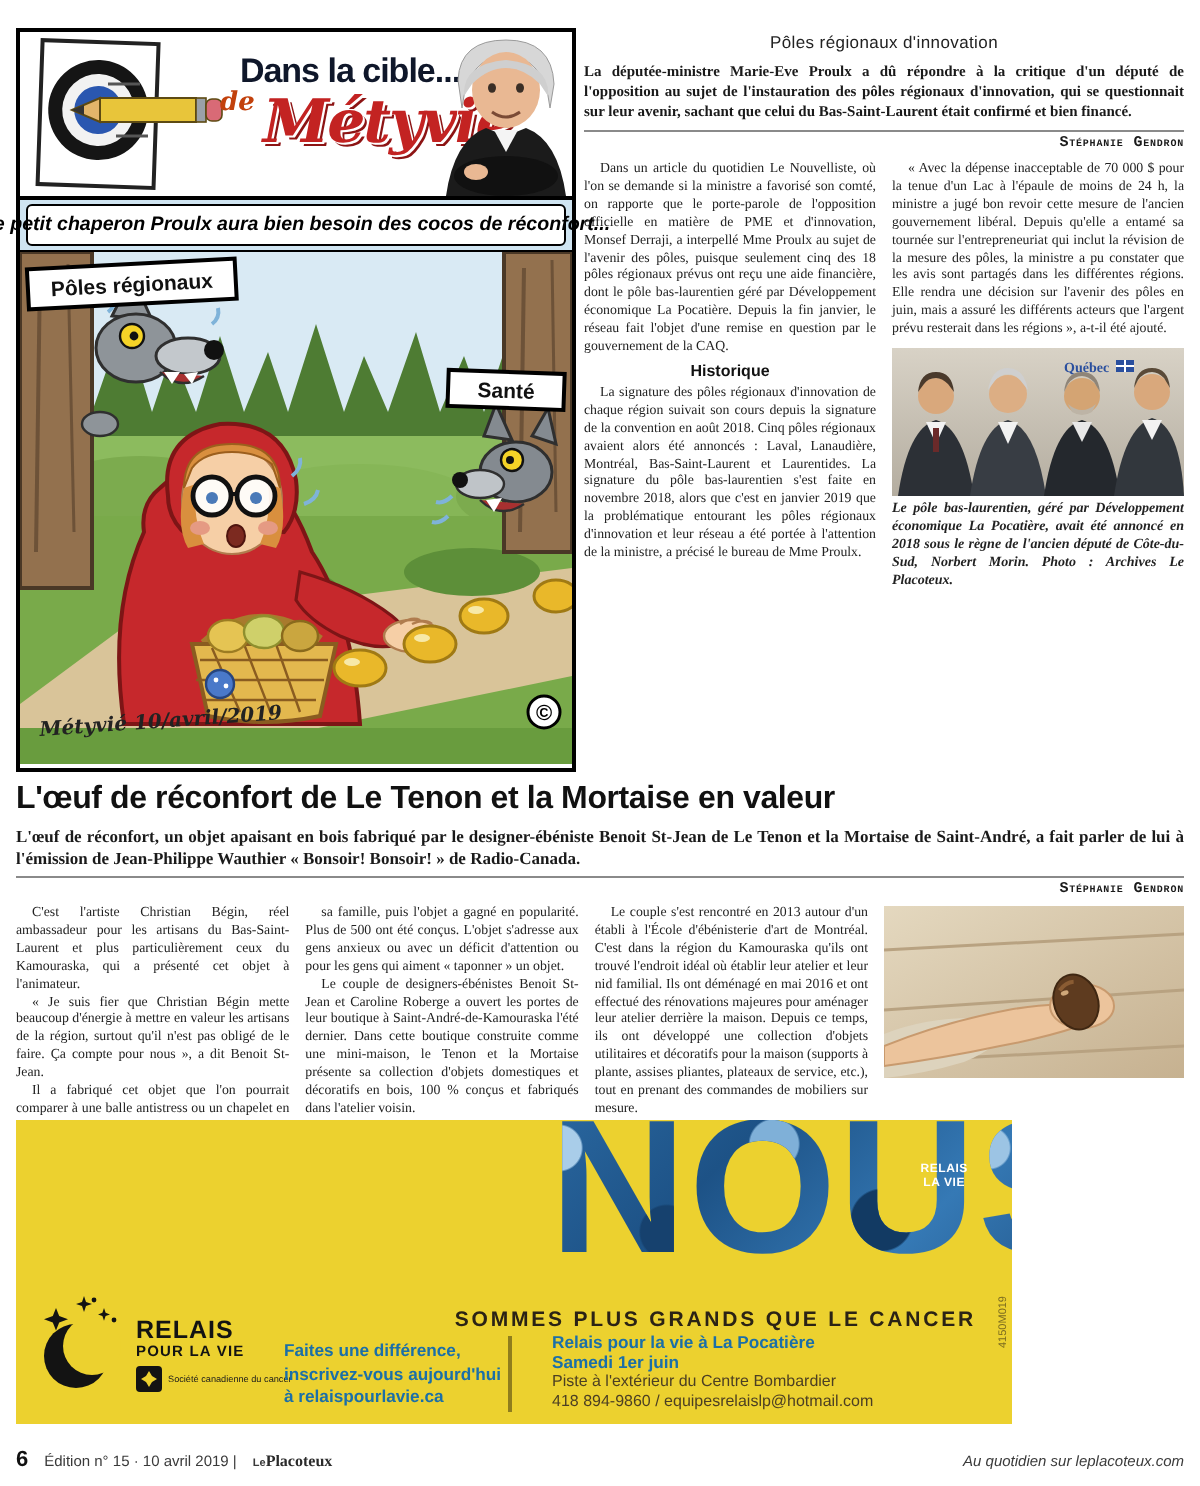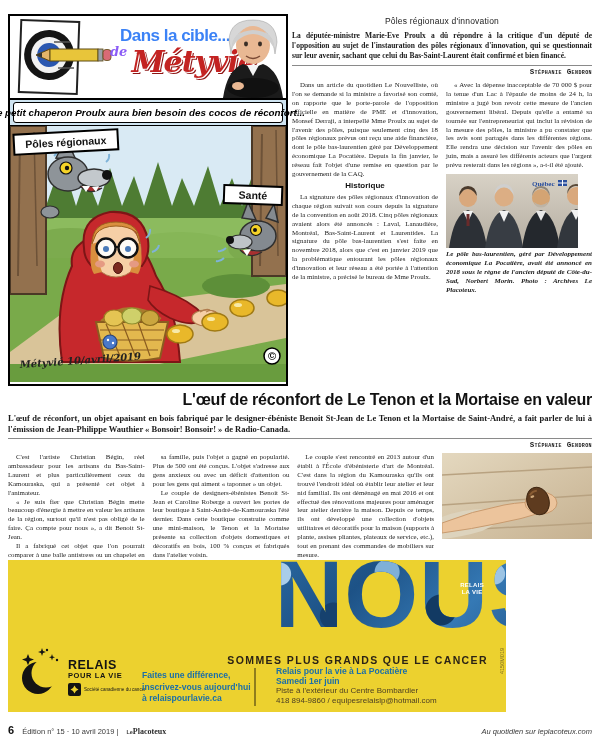--- a/index.html
+++ b/index.html
@@ -4,23 +4,23 @@
 <style>
   * { margin:0; padding:0; box-sizing:border-box; }
   body { background:#fff; font-family:"Liberation Serif", serif; }
   .page { position:relative; width:600px; height:743px; background:#fff; overflow:hidden; }
 
   
   .cartoon { position:absolute; left:8px; top:14px; width:280px; height:372px;
              border:2px solid #000; background:#fff; }
   .cartoon-header { position:relative; height:84px; border-bottom:2px solid #000; background:#fff; overflow:hidden; }
   .ct-title { position:absolute; left:100px; top:10px; width:130px; text-align:center; }
-  .ct-line1 { font-family:"Liberation Sans", sans-serif; font-weight:800; font-size:17px; color:#3b82f6; letter-spacing:-0.5px; white-space:nowrap; }
+  .ct-line1 { font-family:"Liberation Sans", sans-serif; font-weight:800; font-size:17px; color:#0f172a; letter-spacing:-0.5px; white-space:nowrap; }
   .ct-line2 { margin-top:-2px; white-space:nowrap; }
-  .ct-de { font-family:"DejaVu Serif", serif; font-style:italic; font-weight:700; font-size:13px; color:#8b5cf6; vertical-align:top; }
+  .ct-de { font-family:"DejaVu Serif", serif; font-style:italic; font-weight:700; font-size:13px; color:#c2410c; vertical-align:top; }
   .ct-name { font-family:"DejaVu Serif", serif; font-style:italic; font-weight:700; font-size:30px; color:#c32322;
              text-shadow:1px 1px 0 #fff, 2px 2px 0 #8d1414; letter-spacing:-1px; }
   .ct-photo { position:absolute; right:2px; top:2px; }
   .ct-board { position:absolute; left:4px; top:2px; }
   .cartoon-caption { height:26px; background:#cfe4f1; padding:2px 3px; border-bottom:1.5px solid #000; }
   .cartoon-caption-inner { height:100%; background:#fff; border:1.5px solid #000; border-radius:3px;
       display:flex; align-items:center; justify-content:center;
       font-family:"Liberation Sans", sans-serif; font-weight:800; font-style:italic; font-size:9.8px; color:#000; white-space:nowrap; }
   .comic { position:relative; height:256px; overflow:hidden; }
 
@@ -31,26 +31,26 @@
                line-height:19px; color:#111; margin-top:2px; letter-spacing:-0.3px; }
   .lede1 { margin-top:5px; font-weight:700; font-size:7.5px; line-height:10px; text-align:justify; color:#1a1a1a; }
   .rule { border-top:1px solid #8a8a8a; margin:4px 0 2px 0; }
   .byline { text-align:right; font-family:Liberation Mono, monospace; font-weight:800; font-size:7.5px;
             font-variant:small-caps; letter-spacing:0.4px; color:#1a1a1a; }
   .cols2 { display:flex; gap:8px; margin-top:5px; height:252px; overflow:hidden; }
   .col { width:146px; }
   .body-text { font-size:6.9px; line-height:8.9px; text-align:justify; color:#222; }
   .body-text p { text-indent:8px; }
   .subhead { text-align:center; font-family:"Liberation Sans", sans-serif; font-weight:800; font-size:8px; color:#111; margin:3px 0 2px 0; }
-  .photo1 { margin-top:4px; width:132px; height:74px; overflow:hidden; }
+  .photo1 { margin-top:4px; width:146px; height:74px; overflow:hidden; }
   .caption { font-size:7px; font-weight:700; font-style:italic; line-height:9px; color:#222; text-align:justify; margin-top:2px; }
 
   
   .article2 { position:absolute; left:8px; top:391px; width:584px; }
-  .headline2 { text-align:right; font-family:"Liberation Sans", sans-serif; font-weight:800; font-size:16px; color:#111; letter-spacing:-0.2px; }
+  .headline2 { text-align:left; font-family:"Liberation Sans", sans-serif; font-weight:800; font-size:16px; color:#111; letter-spacing:-0.2px; }
   .lede2 { margin-top:4px; font-weight:700; font-size:8.5px; line-height:10.5px; text-align:justify; color:#1a1a1a; }
   .cols4 { display:flex; gap:8px; margin-top:4px; height:113px; overflow:hidden; }
   .col4 { width:139px; }
   .photo-col { width:150px; }
   .photo2 { width:150px; height:86px; overflow:hidden; }
 
   
   .ad { position:absolute; left:8px; top:560px; width:498px; height:152px; background:#ecd12f; overflow:hidden; }
   .ad-nous { position:absolute; left:238px; top:-16px; width:336px; text-align:center;
              font-family:"Liberation Sans", sans-serif; font-weight:900; font-size:95px; line-height:100px; letter-spacing:1px;

